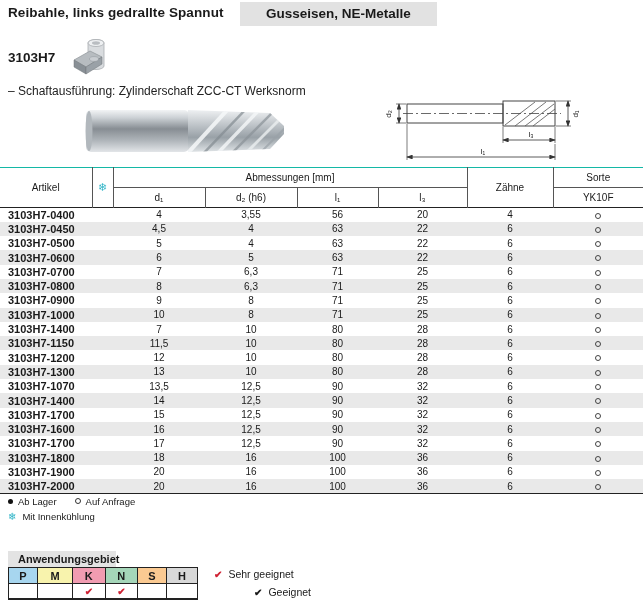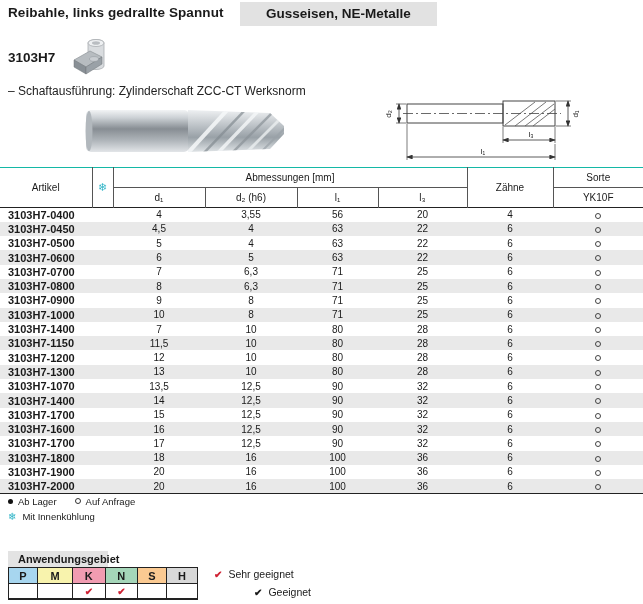--- a/index.html
+++ b/index.html
@@ -26,21 +26,21 @@
   .dim tbody tr.alt { background:#e9e9e9; }
   .snow { color:#2fb4c7; font-size:11px; }
   .circ { display:inline-block; width:4px; height:4px; border:1px solid #444; border-radius:50%; vertical-align:middle; }
 
   .leg1 { left:8px; top:496px; font-size:9.5px; }
   .leg2 { left:8px; top:511px; font-size:9.5px; }
   .dotf { display:inline-block; width:5px; height:5px; background:#111; border-radius:50%; margin-right:5px; vertical-align:1px; }
   .doto { display:inline-block; width:4px; height:4px; border:1px solid #333; border-radius:50%; margin:0 5px 0 18px; vertical-align:1px; }
   .leg2 .snow { font-size:10px; margin-right:6px; }
 
-  .app-title { left:8px; top:551px; width:100px; background:#e3e3e3; font-weight:bold;
+  .app-title { left:8px; top:551px; width:108px; background:#e3e3e3; font-weight:bold;
                font-size:11px; padding:2px 12px 2px 10px; box-sizing:border-box; }
   table.app { position:absolute; left:8px; top:567px; width:190px; border-collapse:collapse;
               border-bottom:2px solid #222; border-top:1.5px solid #222; }
   .app th { height:15px; border:1px solid #222; font-size:11px; font-weight:bold; text-align:center; padding:0; }
   .app td { height:14px; border:1px solid #222; text-align:center; padding:0; }
   .chk { color:#cf2233; font-size:10px; font-weight:bold; }
   .al { font-size:10.5px; }
   .al1 { left:214px; top:568px; }
   .al2 { left:214px; top:586px;margin-left:40px; }
   .almark { font-weight:bold; margin-right:6px; font-size:10px; }

